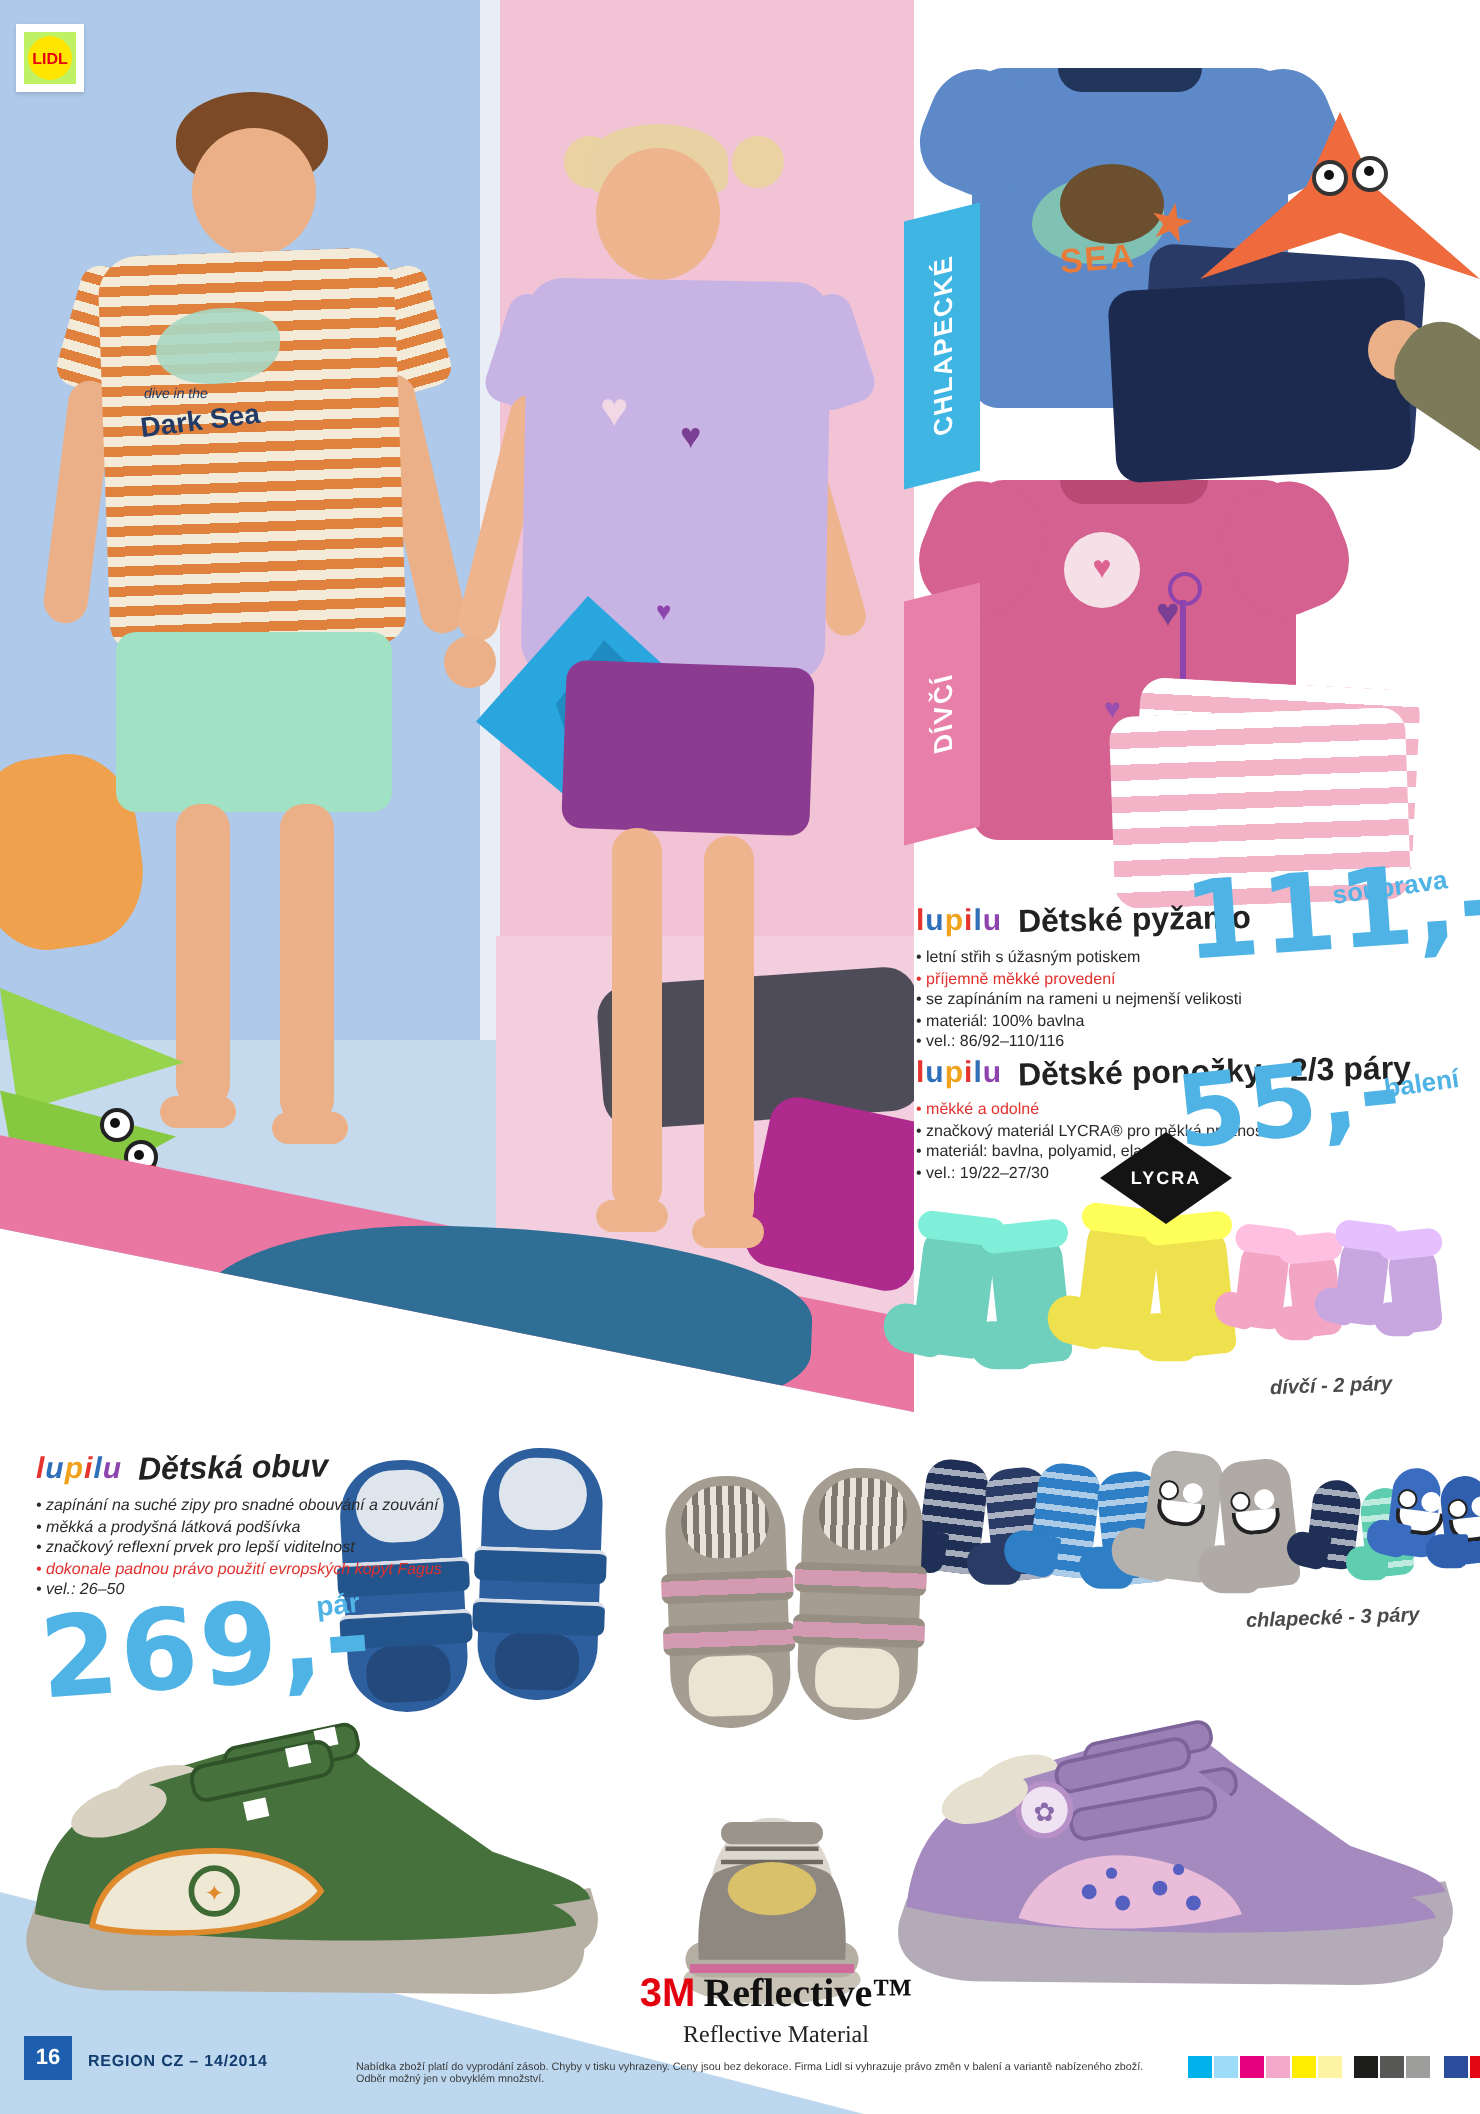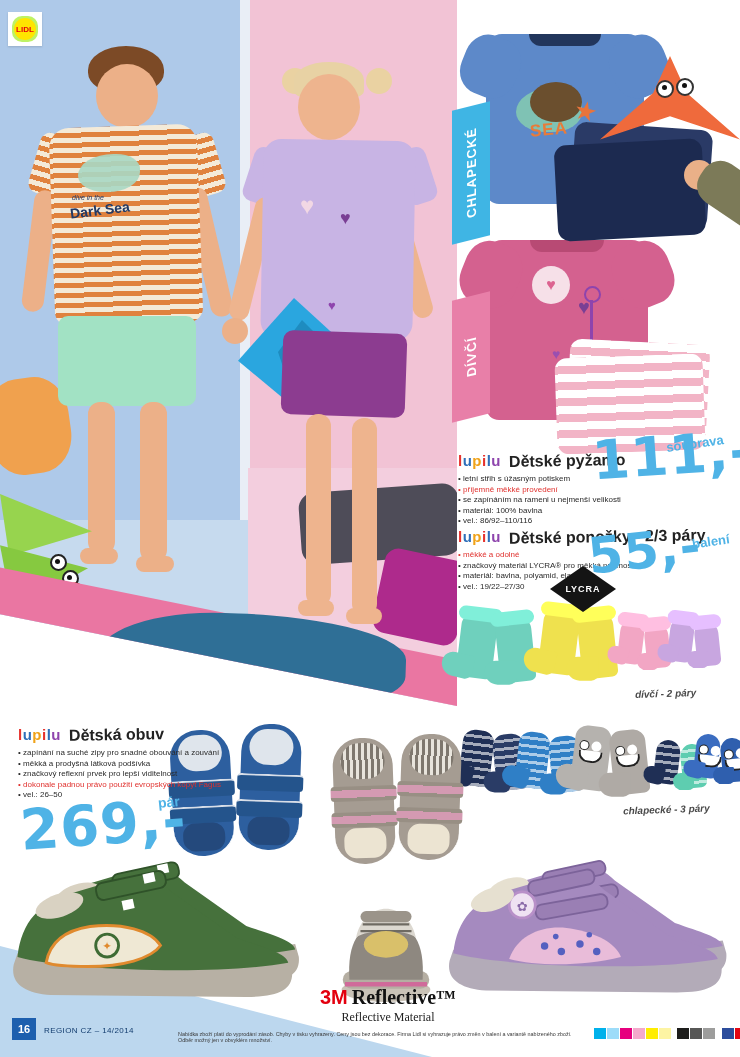--- a/index.html
+++ b/index.html
@@ -2,21 +2,21 @@
 <html><head>
 <meta charset="utf-8">
 <style>
   html,body{margin:0;padding:0;background:#fff;}
   .page{position:relative;width:740px;height:1057px;background:#fff;overflow:hidden;
         font-family:"Liberation Sans",sans-serif;}
 
   
   .header-banner{position:absolute;left:8px;top:12px;z-index:10;background:#fff;
     padding:4px;display:flex;align-items:center;gap:6px;box-shadow:0 1px 2px rgba(0,0,0,.15);}
-  .lidl-logo{width:26px;height:26px;background:#bef264;border-radius:10px;position:relative;flex:0 0 auto;}
+  .lidl-logo{width:26px;height:26px;background:#bef264;border-radius:0;position:relative;flex:0 0 auto;}
   .lidl-logo::before{content:"";position:absolute;inset:2px;background:#ffe500;border-radius:50%;}
   .lidl-logo span{position:absolute;inset:0;display:flex;align-items:center;justify-content:center;
     color:#e3000f;font-size:8px;font-weight:bold;z-index:1;}
   .date-box{background:#1b5cad;color:#fff;font-weight:bold;font-size:13px;padding:3px 10px;letter-spacing:.3px;}
 
   
   .photo{position:absolute;left:0;top:0;width:457px;height:706px;z-index:1;
     clip-path:polygon(0 0,100% 0,100% 100%,0 87%);background:#aec9e9;}
   .abs{position:absolute;}
   .pink-panel{left:248px;top:0;width:209px;height:660px;background:#f2c3d5;}
@@ -177,21 +177,21 @@
       font-family:"Liberation Serif",serif;}
   .m3 .line1{font-size:20px;font-weight:bold;color:#111;}
   .m3 .m3red{color:#e3000f;font-family:"Liberation Sans",sans-serif;font-weight:800;margin-right:4px;}
   .m3 .line2{font-size:12px;color:#222;margin-top:1px;}
 
   
   .footer-wedge{position:absolute;left:0;top:946px;width:432px;height:111px;background:#bcd7ee;
     clip-path:polygon(0 0,100% 100%,0 100%);z-index:2;}
   .page-num{position:absolute;left:12px;top:1018px;width:24px;height:22px;background:#1d5fae;color:#fff;
     font-size:11px;font-weight:bold;display:flex;align-items:center;justify-content:center;z-index:6;}
-  .region{position:absolute;left:44px;top:1026px;font-size:8px;font-weight:normal;color:#123c6e;letter-spacing:.4px;z-index:6;}
+  .region{position:absolute;left:44px;top:1026px;font-size:8px;font-weight:bold;color:#123c6e;letter-spacing:.4px;z-index:6;}
   .legal{position:absolute;left:178px;top:1031px;width:410px;font-size:5.4px;color:#3a3a3a;z-index:6;}
   .bars{position:absolute;left:594px;top:1028px;display:flex;gap:1px;z-index:6;}
   .bars i{display:block;width:12px;height:11px;}
   .bars i:nth-child(7){margin-left:5px;}
   .bars i:nth-child(10){margin-left:6px;}
 </style>
 </head>
 <body>
 
 <div class="page">
@@ -379,21 +379,21 @@
         <div class="sock sm" style="background-color: rgb(58, 108, 192);">
           <span class="face"></span>
         </div>
         <div class="sock sm" style="background-color: rgb(47, 95, 174);">
           <span class="face"></span>
         </div>
       </div>
       <div class="sock-caption">chlapecké - 3 páry</div>
   </div>
 
-  <div class="pblock" style="left:18px;top:726px;width:280px;">
+  <div class="pblock" style="left:18px;top:726px;width:280px;font-style:italic;">
     <div class="ptitle">
       <span class="brand-lupilu"><span style="color: rgb(230, 51, 46);">l</span><span style="color: rgb(47, 111, 185);">u</span><span style="color: rgb(240, 163, 26);">p</span><span style="color: rgb(230, 51, 46);">i</span><span style="color: rgb(47, 111, 185);">l</span><span style="color: rgb(142, 68, 173);">u</span></span>
       <span class="ptitle-text">Dětská obuv</span>
     </div>
     <ul>
         <li>zapínání na suché zipy pro snadné obouvání a zouvání</li>
         <li>měkká a prodyšná látková podšívka</li>
         <li>značkový reflexní prvek pro lepší viditelnost</li>
         <li class="red">dokonale padnou právo použití evropských kopyt Fagus</li>
         <li>vel.: 26–50</li>

